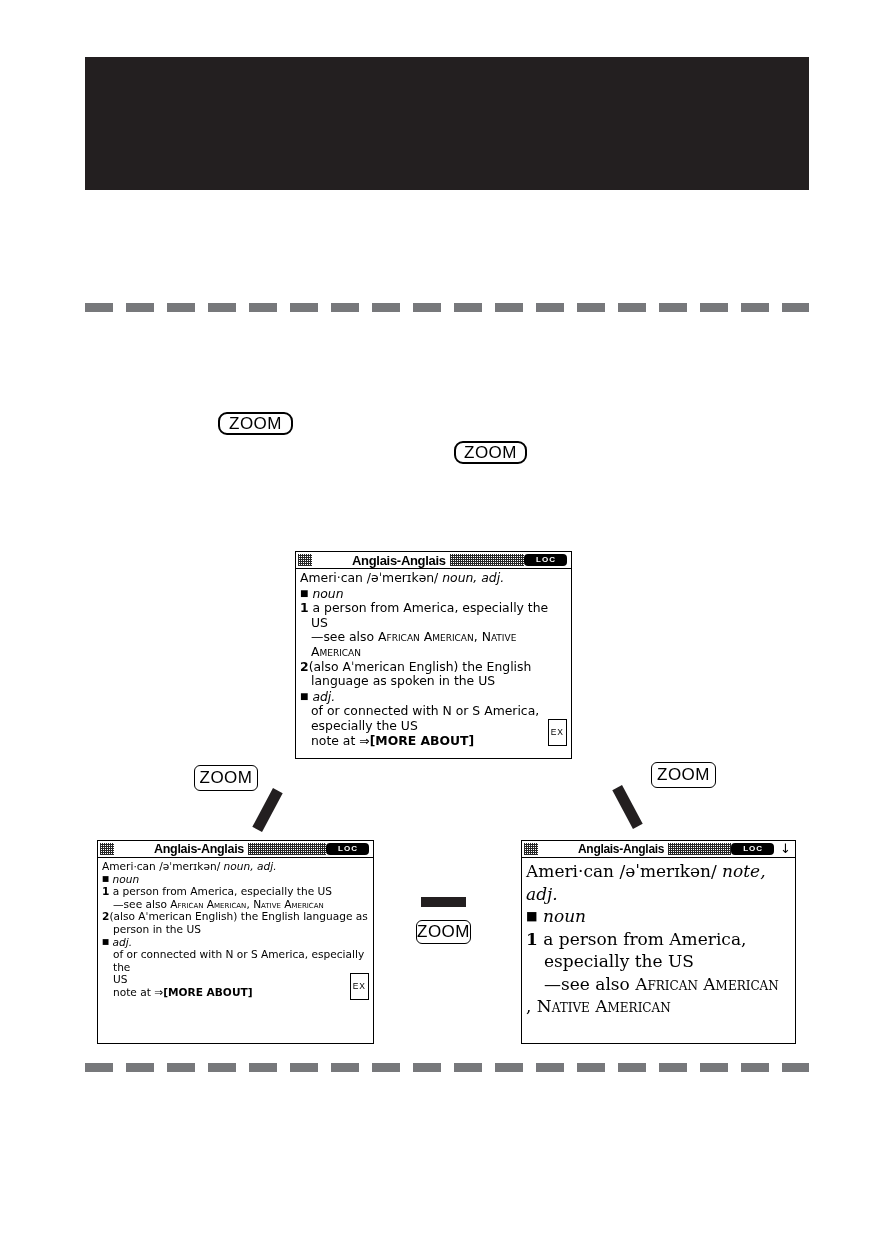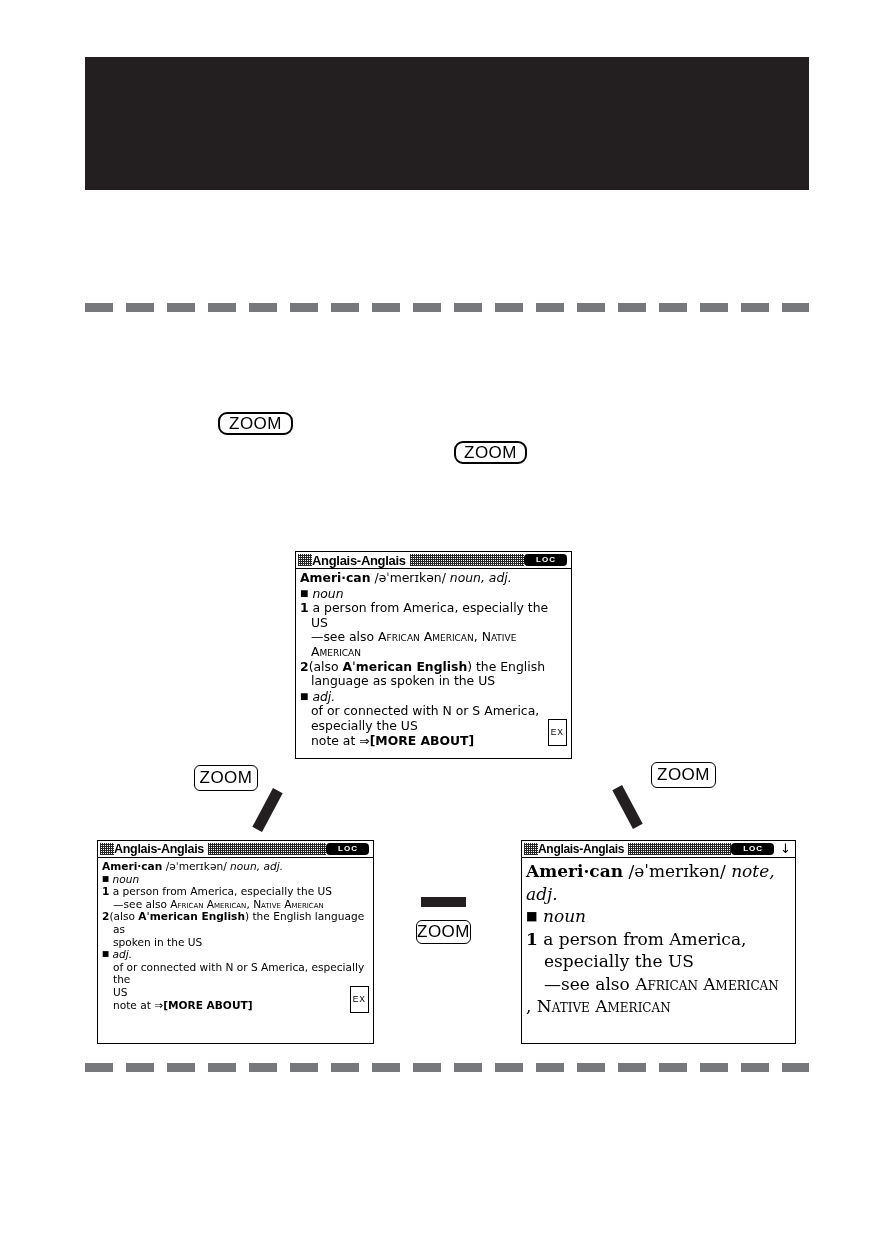--- a/index.html
+++ b/index.html
@@ -140,20 +140,21 @@
   .dither-r { flex: 1 1 auto; min-width: 10px; margin-left: 4px; max-width: 150px; }
 
   .lcd-title {
     font-family: "Liberation Sans", sans-serif;
     font-weight: bold;
     font-size: 13px;
     line-height: 13px;
     letter-spacing: -0.3px;
     white-space: nowrap;
     color: #000;
+    margin-left: 40px;
   }
   .lcd-small-head .lcd-title { font-size: 12.5px; }
   .lcd-large-head .lcd-title { font-size: 12px; }
 
   .loc-badge {
     margin-left: auto;
     background: #000;
     color: #fff;
     font-size: 8px;
     font-weight: bold;
@@ -177,21 +178,21 @@
     color: #000;
   }
 
   
   #lcd-center .lcd-body { font-size: 12.4px; line-height: 14.6px; font-family: "DejaVu Sans", sans-serif; }
   
   #lcd-small  .lcd-body { font-size: 10.6px; line-height: 12.6px; font-family: "DejaVu Sans", sans-serif; }
   
   #lcd-large  .lcd-body { font-size: 17px; line-height: 22.5px; font-family: "DejaVu Serif", serif; }
 
-  .hw { font-weight: bold; text-align: center; }
+  .hw { font-weight: normal; text-align: center; }
   .phon { font-style: normal; }
   .pos  { font-style: italic; }
   .sq   { font-size: .72em; vertical-align: 2px; }
   .num  { font-weight: bold; }
   .sc   { font-variant: small-caps; }
   .ind  { display: block; }
   .hang { display: block; padding-left: 11px; text-indent: -11px; }
   #lcd-large .hang { padding-left: 16px; text-indent: -16px; }
   .sub  { display: block; padding-left: 11px; }
   #lcd-large .sub { padding-left: 18px; }
@@ -332,21 +333,21 @@
     <div class="hang">
       <span class="num">1</span>
       <span>a person from America, especially the US</span>
     </div>
     <div class="sub">
       <span>—see also </span><span class="sc">African American</span><span>, </span><span class="sc">Native American</span>
     </div>
     <div class="hang">
       <span class="num">2</span><span>(also </span><span class="hw">Aˈmerican English</span><span>) the English language as</span>
     </div>
-    <div class="sub">spoken in the US</div>
+    <div class="sub">person in the US</div>
     <div class="ind">
       <span class="sq">■</span>
       <span class="pos">adj.</span>
     </div>
     <div class="sub">of or connected with N or S America, especially the</div>
     <div class="sub">
       <span class="ex-badge">EX</span>
       <span>US</span>
     </div>
     <div class="sub">

